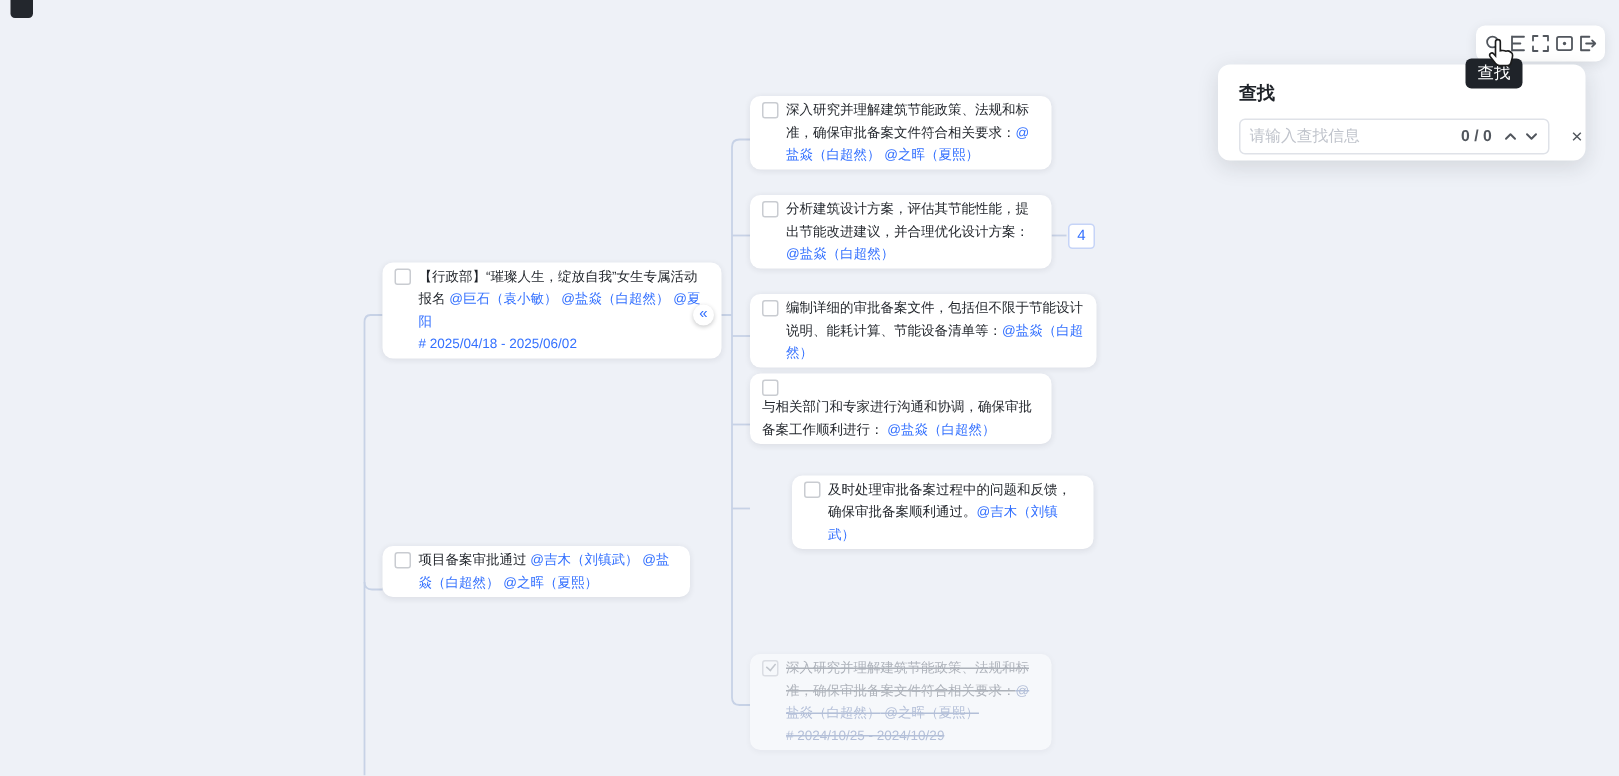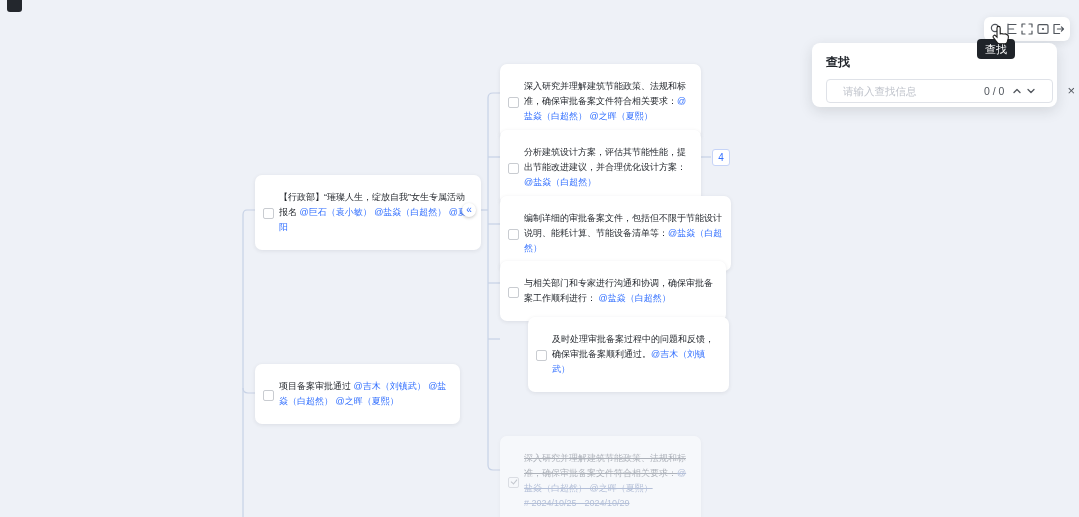--- a/index.html
+++ b/index.html
@@ -5,22 +5,22 @@
   html,body{margin:0;padding:0;}
   body{
     width:1079px;height:517px;overflow:hidden;position:relative;
     background:#eef1f7;
     font-family:"Liberation Sans","DejaVu Sans",sans-serif;
     color:#1f2329;
   }
   svg.wires{position:absolute;left:0;top:0;pointer-events:none;}
   
   .node{
-    position:absolute;display:flex;align-items:center;
-    background:#fff;border-radius:7px;padding:15px 8px;
+    position:absolute;display:flex;align-items:flex-start;
+    background:#fff;border-radius:7px;padding:2px 8px;
     box-shadow:0 1px 4px rgba(31,35,41,.09);
     font-size:9px;line-height:15px;word-break:break-all;
   }
   .node .checkbox{
     flex:0 0 auto;width:11px;height:11px;margin:2px 5px 0 0;
     border:1px solid #c9ccd1;border-radius:2px;background:#fff;
     position:relative;box-sizing:border-box;cursor:pointer;
   }
   .node .checkbox.checked::after{
     content:"";position:absolute;left:2px;top:1px;width:5px;height:3px;
@@ -62,28 +62,28 @@
   
   .search-panel{
     position:absolute;left:812px;top:43px;width:245px;height:64px;
     background:#fff;border-radius:8px;box-shadow:0 4px 14px rgba(31,35,41,.13);
     padding:11px 14px;box-sizing:border-box;z-index:20;
   }
   .search-title{font-size:12px;font-weight:700;color:#1f2329;}
   .search-row{display:flex;align-items:center;margin-top:8px;}
   .search-box{
     flex:1 1 auto;display:flex;align-items:center;height:24px;
-    border:1px solid #dfe2e8;border-radius:4px;padding:0 14px;box-sizing:border-box;background:#fff;
+    border:1px solid #dfe2e8;border-radius:4px;padding:0 4px;box-sizing:border-box;background:#fff;
   }
   .search-box input{
     flex:1 1 auto;border:none;outline:none;font-size:10.5px;min-width:0;
     font-family:"Liberation Sans","DejaVu Sans",sans-serif;color:#1f2329;background:transparent;
   }
   .search-box input::placeholder{color:#c0c4cc;}
-  .search-count{font-size:10.5px;color:#51565d;margin:0 6px 0 4px;white-space:nowrap;}
+  .search-count{font-size:10.5px;color:#51565d;margin:0 6px 0 4px;white-space:nowrap;font-weight:bold;}
   .chev{width:14px;height:14px;display:flex;align-items:center;justify-content:center;cursor:pointer;}
   .search-divider{width:1px;height:14px;background:#e2e5ea;margin:0 7px;}
   .search-close{font-size:13px;color:#51565d;cursor:pointer;line-height:14px;}
   
   .cursor{position:absolute;left:991px;top:25px;z-index:40;pointer-events:none;}
   .corner-fragment{
     position:absolute;left:7px;top:-3px;width:15px;height:15px;
     background:#23272d;border-radius:3px;
   }
 </style>
@@ -102,36 +102,36 @@
     <path d="M488 339 H500"></path>
     <path d="M701 157 H711"></path>
   </g>
 </svg>
 
 <div class="corner-fragment"></div>
 
 <div id="node-layer">
     <div class="node" style="left: 255px; top: 175px; width: 226px; box-sizing: border-box;">
       <span class="checkbox"></span>
-      <div class="body"><span class="seg-text">【行政部】“璀璨人生，绽放自我”女生专属活动报名 </span><span class="seg-mention">@巨石（袁小敏）</span><span class="seg-mention"> @盐焱（白超然）</span><span class="seg-mention"> @夏阳</span></div>
+      <div class="body"><span class="seg-text">【行政部】“璀璨人生，绽放自我”女生专属活动报名 </span><span class="seg-mention">@巨石（袁小敏）</span><span class="seg-mention"> @盐焱（白超然）</span><span class="seg-mention"> @夏阳</span><div class="date"># 2025/04/18 - 2025/06/02</div></div>
     </div>
     <div class="node" style="left: 500px; top: 64px; width: 201px; box-sizing: border-box;">
       <span class="checkbox"></span>
       <div class="body"><span class="seg-text">深入研究并理解建筑节能政策、法规和标准，确保审批备案文件符合相关要求：</span><span class="seg-mention">@盐焱（白超然）</span><span class="seg-mention"> @之晖（夏熙）</span></div>
     </div>
     <div class="node" style="left: 500px; top: 130px; width: 201px; box-sizing: border-box;">
       <span class="checkbox"></span>
       <div class="body"><span class="seg-text">分析建筑设计方案，评估其节能性能，提出节能改进建议，并合理优化设计方案：</span><span class="seg-mention">@盐焱（白超然）</span></div>
     </div>
     <div class="count-badge" style="left: 712px; top: 149px;">4</div>
     <div class="node" style="left: 500px; top: 196px; width: 231px; box-sizing: border-box;">
       <span class="checkbox"></span>
       <div class="body"><span class="seg-text">编制详细的审批备案文件，包括但不限于节能设计说明、能耗计算、节能设备清单等：</span><span class="seg-mention">@盐焱（白超然）</span></div>
     </div>
-    <div class="node" style="left: 500px; top: 261px; width: 226px; box-sizing: border-box;">
+    <div class="node" style="left: 500px; top: 249px; width: 201px; box-sizing: border-box; flex-direction: column;">
       <span class="checkbox"></span>
       <div class="body"><span class="seg-text">与相关部门和专家进行沟通和协调，确保审批备案工作顺利进行： </span><span class="seg-mention">@盐焱（白超然）</span></div>
     </div>
     <div class="node" style="left: 528px; top: 317px; width: 201px; box-sizing: border-box;">
       <span class="checkbox"></span>
       <div class="body"><span class="seg-text">及时处理审批备案过程中的问题和反馈，确保审批备案顺利通过。</span><span class="seg-mention">@吉木（刘镇武）</span></div>
     </div>
     <div class="node" style="left: 255px; top: 364px; width: 205px; box-sizing: border-box;">
       <span class="checkbox"></span>
       <div class="body"><span class="seg-text">项目备案审批通过 </span><span class="seg-mention">@吉木（刘镇武）</span><span class="seg-mention"> @盐焱（白超然）</span><span class="seg-mention"> @之晖（夏熙）</span></div>

